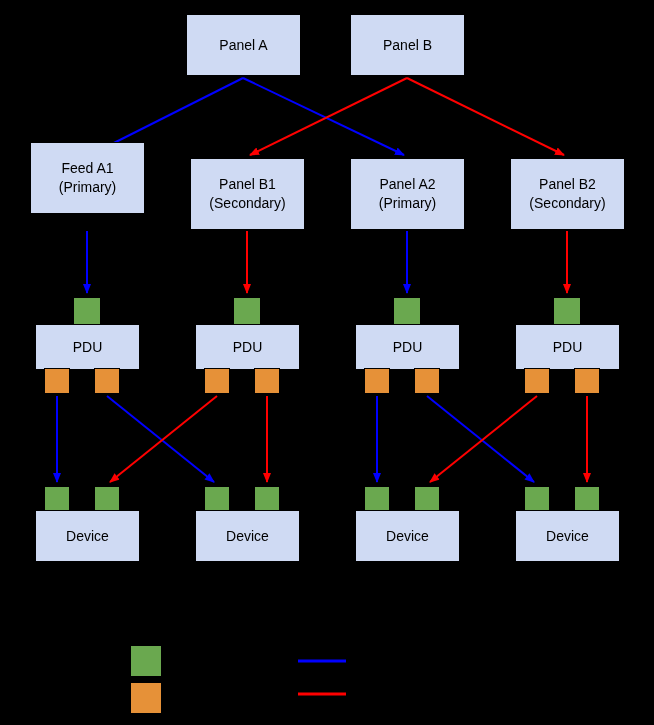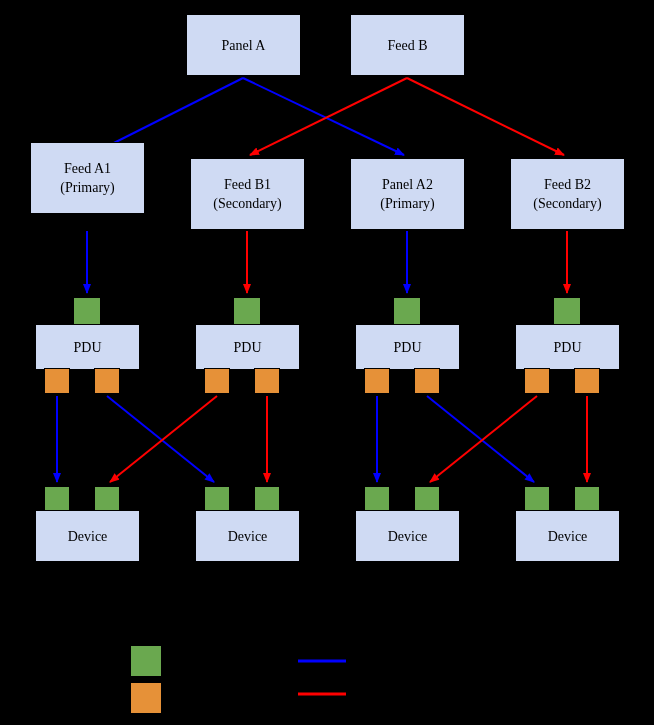--- a/index.html
+++ b/index.html
@@ -16,21 +16,20 @@
     position: absolute;
     background: var(--node-fill, #cfdaf3);
     border: 1px solid var(--node-border, #000);
     color: var(--text, #000);
     display: flex;
     align-items: center;
     justify-content: center;
     text-align: center;
     font-size: 14px;
     line-height: 19px;
-    font-family: Liberation Serif, serif;
   }
   .port {
     position: absolute;
     border: 1px solid var(--node-border, #000);
   }
   .port.green { background: var(--input-port, #6aa84f); }
   .port.orange { background: var(--output-port, #e69138); }
   svg.arrows {
     position: absolute;
     left: 0; top: 0;
@@ -78,44 +77,44 @@
     <line class="arrow red" x1="587" y1="396" x2="587" y2="482" marker-end="url(#arrow-red)"></line>
 
     <line class="legend-line blue" x1="298" y1="661" x2="346" y2="661"></line>
     <line class="legend-line red" x1="298" y1="694" x2="346" y2="694"></line>
   </svg>
 
   <div class="node" style="left:186px;top:14px;width:115px;height:62px">
     <span>Panel A</span>
   </div>
   <div class="node" style="left:350px;top:14px;width:115px;height:62px">
-    <span>Feed B</span>
+    <span>Panel B</span>
   </div>
 
   <div class="node" style="left:30px;top:142px;width:115px;height:72px">
     <div>
       <div>Feed A1</div>
       <div>(Primary)</div>
     </div>
   </div>
   <div class="node" style="left:190px;top:158px;width:115px;height:72px">
     <div>
-      <div>Feed B1</div>
+      <div>Panel B1</div>
       <div>(Secondary)</div>
     </div>
   </div>
   <div class="node" style="left:350px;top:158px;width:115px;height:72px">
     <div>
       <div>Panel A2</div>
       <div>(Primary)</div>
     </div>
   </div>
   <div class="node" style="left:510px;top:158px;width:115px;height:72px">
     <div>
-      <div>Feed B2</div>
+      <div>Panel B2</div>
       <div>(Secondary)</div>
     </div>
   </div>
 
   <div class="node" style="left:35px;top:324px;width:105px;height:46px">
     <span>PDU</span>
   </div>
   <div class="node" style="left:195px;top:324px;width:105px;height:46px">
     <span>PDU</span>
   </div>

